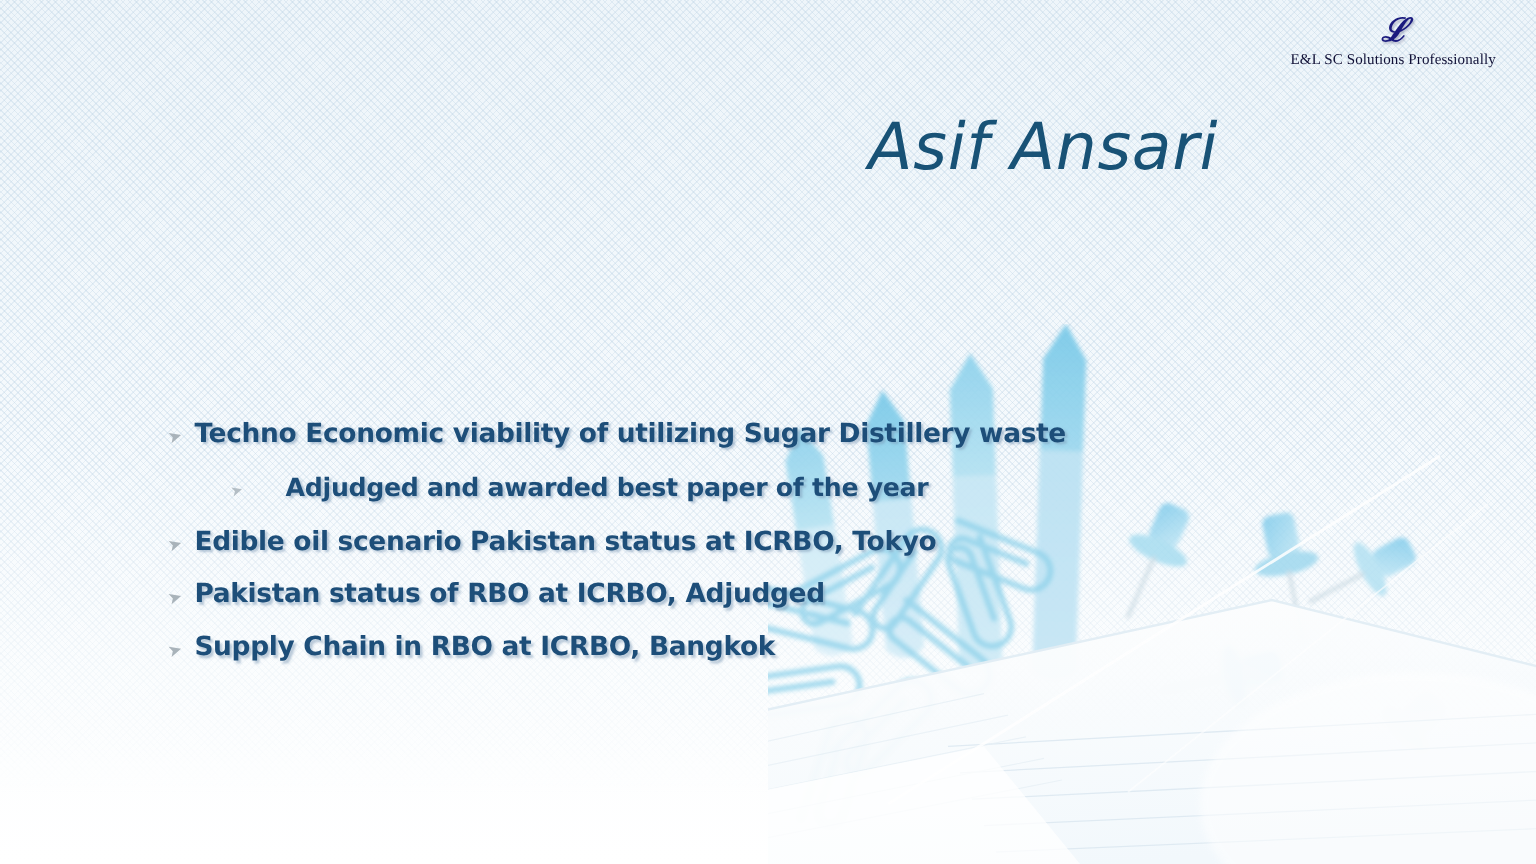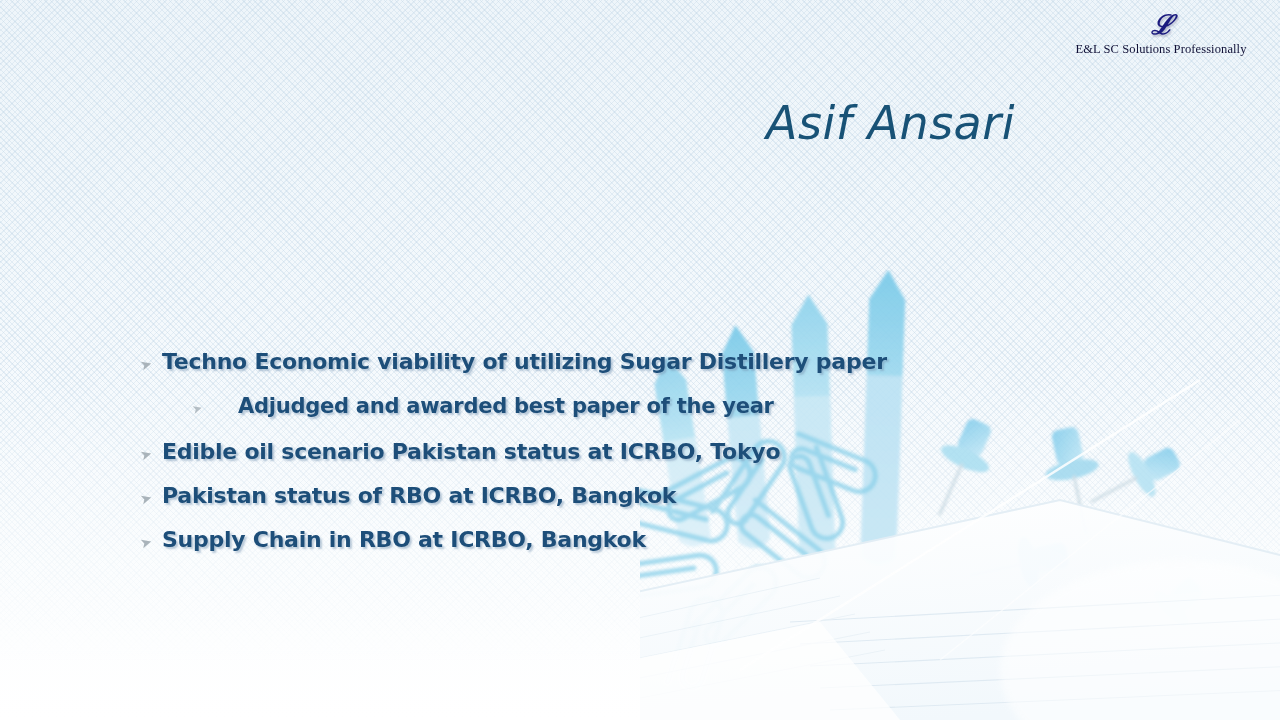--- a/index.html
+++ b/index.html
@@ -92,21 +92,21 @@
   }
 
   
   #author {
     position:absolute;
     left:0; right:265px;
     top:96px;
     text-align:right;
     font-family:"DejaVu Sans", sans-serif;
     font-style:italic;
-    font-size:46px;
+    font-size:54px;
     line-height:54px;
     letter-spacing:.5px;
     color:#185276;
   }
 
   
   #title {
     position:absolute;
     left:133px;
     top:228px;
@@ -323,33 +323,33 @@
     </div>
     <div id="logo-tagline">E&amp;L SC Solutions Professionally</div>
   </div>
 
   <div id="author">Asif Ansari</div>
 
 
   <div id="bullets">
       <div class="bullet-row level-1">
         <span class="bullet-glyph">➤</span>
-        <span class="bullet-text">Techno Economic viability of utilizing Sugar Distillery paper</span>
+        <span class="bullet-text">Techno Economic viability of utilizing Sugar Distillery waste</span>
       </div>
       <div class="bullet-row level-2">
         <span class="bullet-glyph">➤</span>
         <span class="bullet-text">Adjudged and awarded best paper of the year</span>
       </div>
       <div class="bullet-row level-1">
         <span class="bullet-glyph">➤</span>
         <span class="bullet-text">Edible oil scenario Pakistan status at ICRBO, Tokyo</span>
       </div>
       <div class="bullet-row level-1">
         <span class="bullet-glyph">➤</span>
-        <span class="bullet-text">Pakistan status of RBO at ICRBO, Bangkok</span>
+        <span class="bullet-text">Pakistan status of RBO at ICRBO, Adjudged</span>
       </div>
       <div class="bullet-row level-1">
         <span class="bullet-glyph">➤</span>
         <span class="bullet-text">Supply Chain in RBO at ICRBO, Bangkok</span>
       </div>
     </div>
 
 </div>
 
 </body></html>

